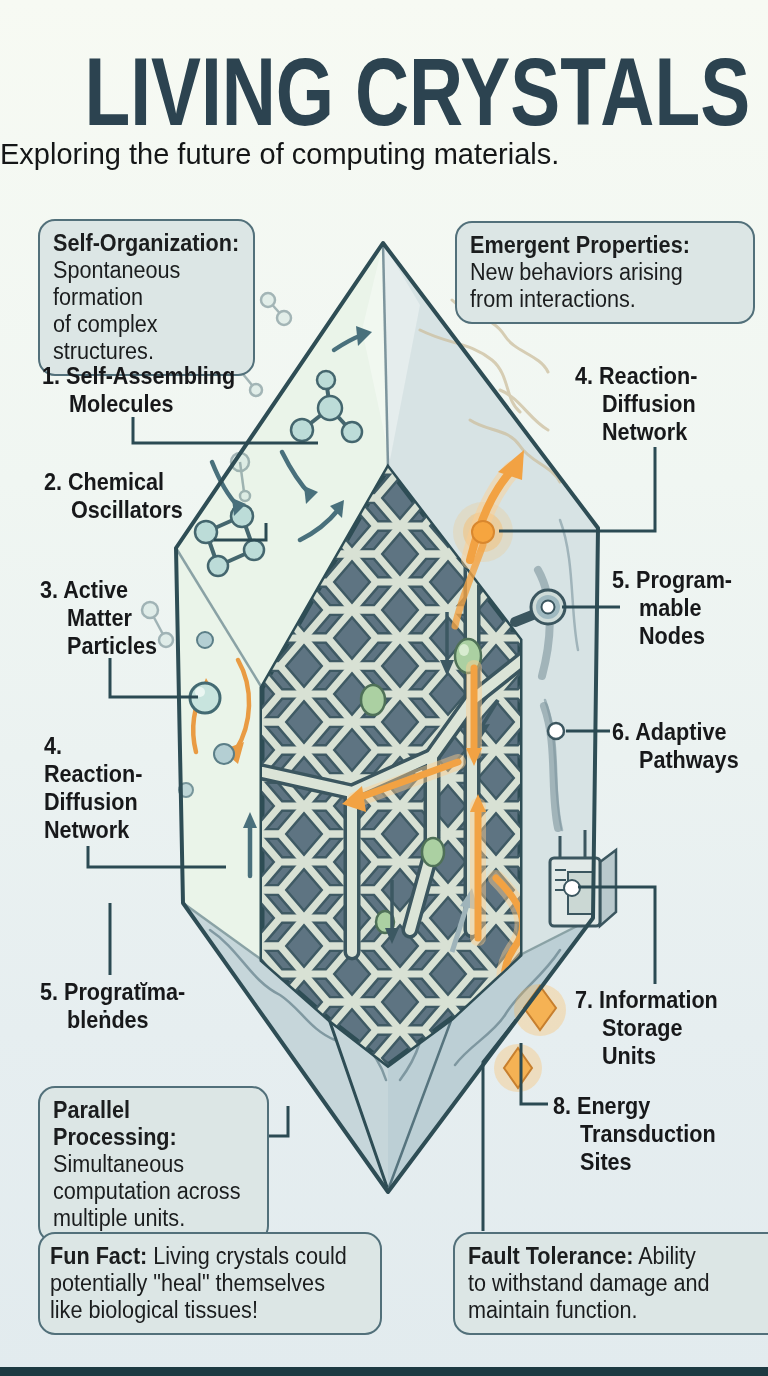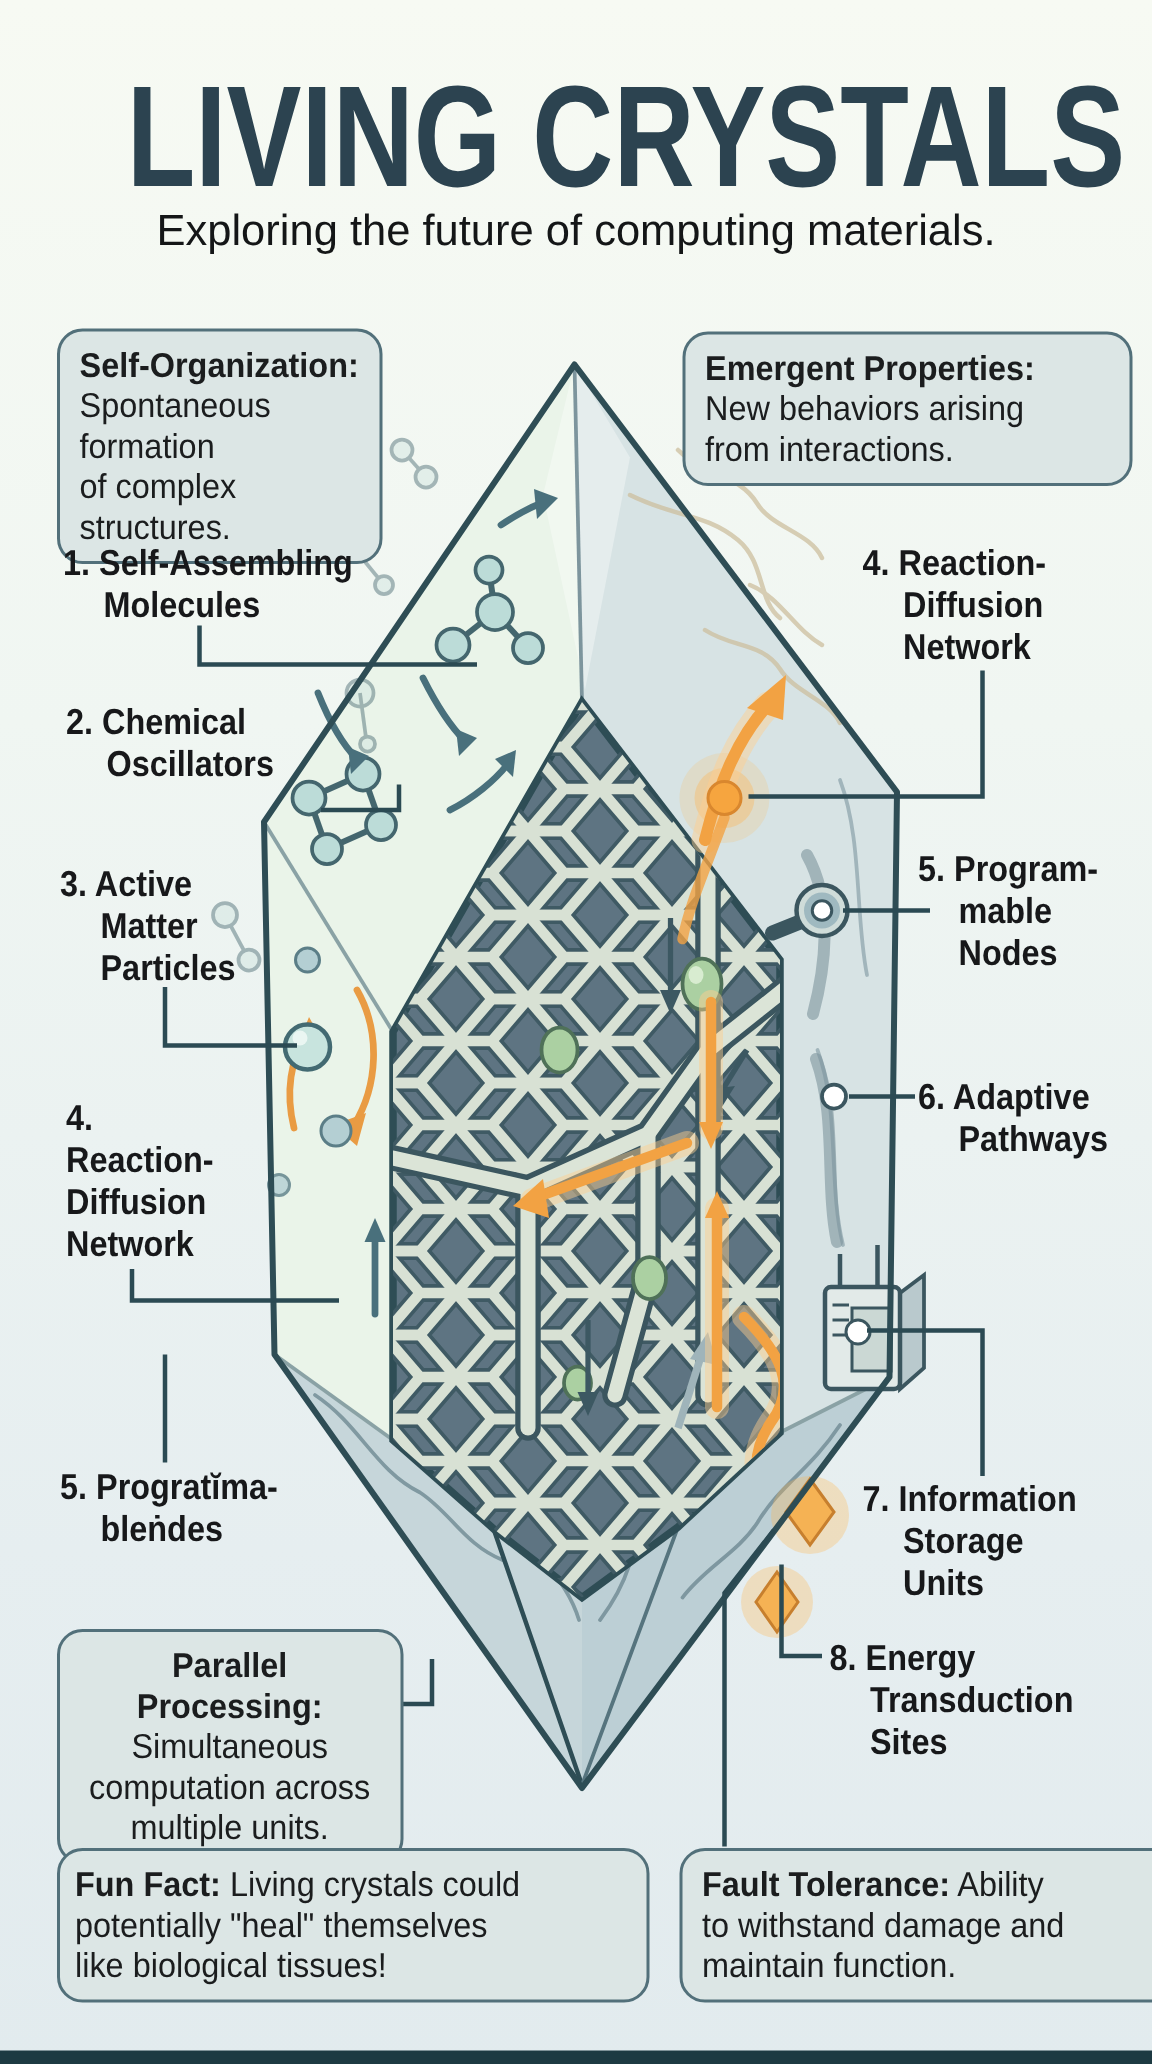--- a/index.html
+++ b/index.html
@@ -8,21 +8,21 @@
     background:linear-gradient(180deg,#f7faf3 0%,#f0f6f2 35%,#e6eef0 75%,#e2ebee 100%);
     font-family:Liberation Sans, sans-serif;
   }
   svg.art{position:absolute;left:0;top:0;}
   .title{
     position:absolute;top:44px;left:0;width:768px;text-align:center;
     font-size:96px;font-weight:700;line-height:1;color:#2c4350;
     transform:scaleX(.78);transform-origin:50% 50%;white-space:nowrap;
   }
   .subtitle{
-    position:absolute;top:138px;left:0;width:768px;text-align:center;
+    position:absolute;top:138px;left:0;width:768px;text-align:left;
     font-size:29px;font-weight:400;color:#141617;white-space:nowrap;
   }
   .callout{
     position:absolute;box-sizing:border-box;
     background:#dce6e5;border:2.5px solid #52707a;border-radius:17px;
     padding:9px 13px;color:#1b1d1e;
   }
   .callout p{
     margin:0;font-size:23px;line-height:1.17;white-space:pre-line;
     transform:scaleX(.94);transform-origin:0 50%;width:106%;
@@ -316,28 +316,28 @@
 Pathways</div>
   <div class="ann hang" style="left:575px;top:986px;">7. Information
 Storage
 Units</div>
   <div class="ann hang" style="left:553px;top:1092px;">8. Energy
 Transduction
 Sites</div>
   <div class="ann hang" style="left:40px;top:978px;">5. Progratĭma-
 bleṅdes</div>
 
-  <div class="callout" style="left:38px;top:1086px;width:231px;text-align:center;">
+  <div class="callout" style="left:38px;top:1086px;width:231px;">
     <p><b>Parallel Processing:</b><span>
 Simultaneous
 computation across
 multiple units.</span></p>
   </div>
 
-  <div class="callout" style="left:38px;top:1232px;width:395px;padding-left:10px;">
+  <div class="callout" style="left:38px;top:1232px;width:344px;padding-left:10px;">
     <p><b>Fun Fact:</b> <span>Living crystals could
 potentially "heal" themselves
 like biological tissues!</span></p>
   </div>
 
   <div class="callout" style="left:453px;top:1232px;width:342px;">
     <p><b>Fault Tolerance:</b> <span>Ability
 to withstand damage and
 maintain function.</span></p>
   </div>

